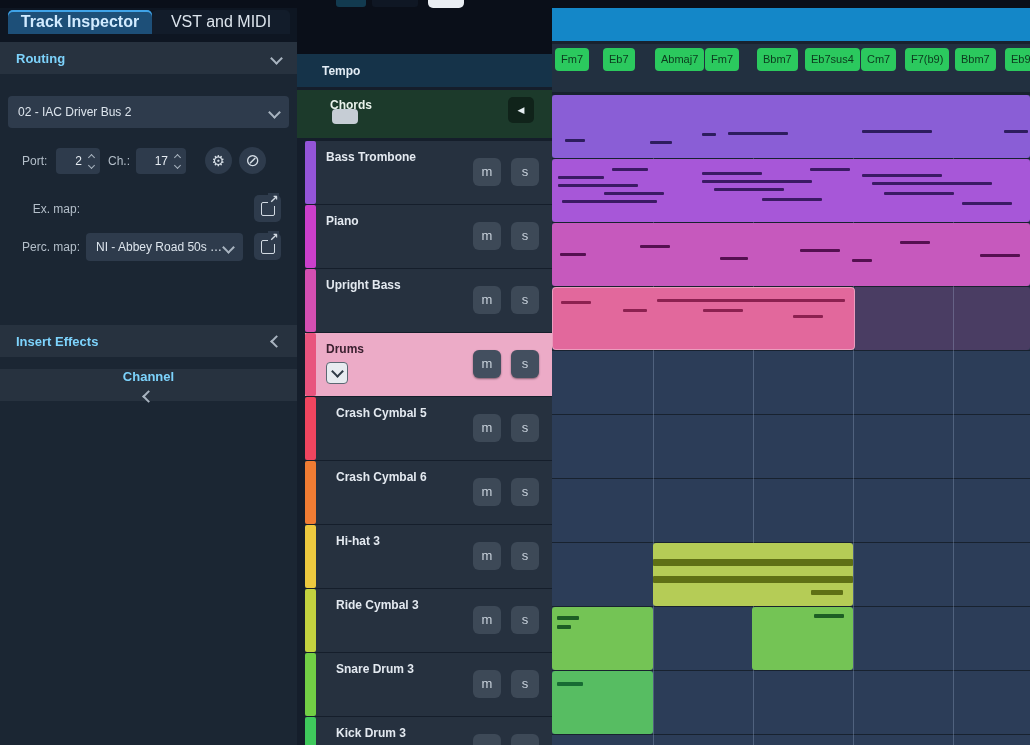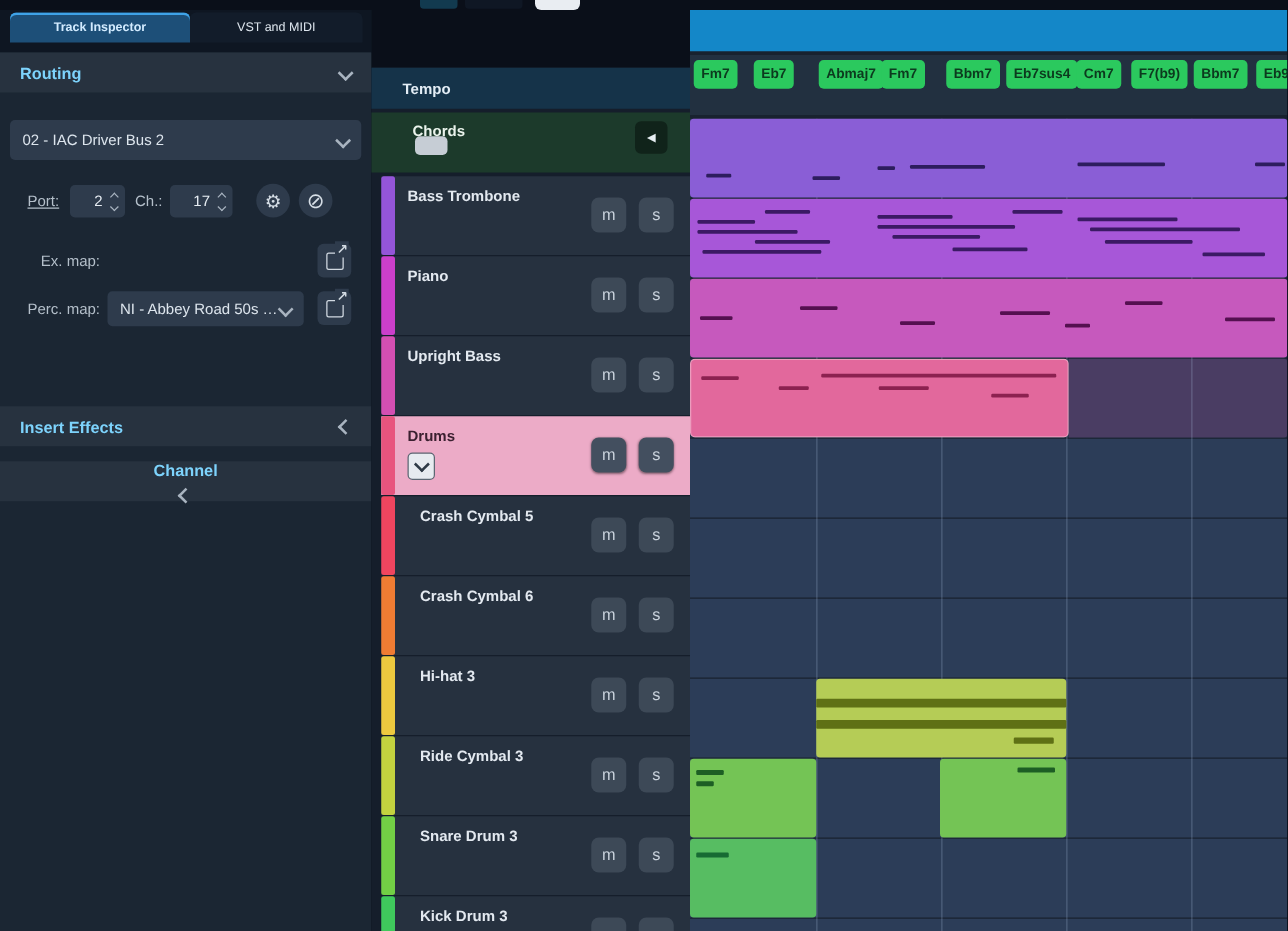--- a/index.html
+++ b/index.html
@@ -6,21 +6,21 @@
   body{background:#0a0f19;font-family:"Liberation Sans","DejaVu Sans",sans-serif;}
   .screen{position:relative;width:1030px;height:745px;overflow:hidden;background:#0a0f19;}
 
   
   .topbar{position:absolute;left:0;top:0;width:1030px;height:8px;background:#0a0f19;}
   .tb-frag{position:absolute;top:0;height:7px;border-radius:0 0 3px 3px;}
 
   
   .inspector{position:absolute;left:0;top:8px;width:297px;height:737px;background:#1b2633;}
   .insp-top{position:absolute;left:0;top:0;width:297px;height:34px;background:#0e1622;}
-  .tab{position:absolute;top:2px;height:24px;border-radius:5px 5px 0 0;font-size:10px;display:flex;align-items:center;justify-content:center;}
+  .tab{position:absolute;top:2px;height:24px;border-radius:5px 5px 0 0;font-size:16px;display:flex;align-items:center;justify-content:center;}
   .tab.active{left:8px;width:144px;background:#1d4f78;color:#d2ebff;box-shadow:inset 0 2px 0 #3fa3e8;font-weight:600;}
   .tab.idle{left:152px;width:138px;background:#121c2a;color:#dde5ed;}
   .sect{position:absolute;left:0;width:297px;height:32px;background:#27323f;display:flex;align-items:center;justify-content:space-between;padding:0 16px;box-sizing:border-box;font-size:13px;font-weight:600;color:#7dd3fc;}
   .dropdown{position:absolute;height:28px;background:#2e3b4c;border-radius:4px;display:flex;align-items:center;justify-content:space-between;padding:0 10px;box-sizing:border-box;font-size:12px;color:#dde5ed;white-space:nowrap;overflow:hidden;}
   .dropdown .dd-text{overflow:hidden;text-overflow:ellipsis;}
   .lbl{position:absolute;font-size:12px;color:#b4bfca;line-height:28px;}
   .lbl.right{text-align:right;}
   .spinner{position:absolute;height:26px;background:#2e3b4c;border-radius:4px;display:flex;align-items:center;justify-content:flex-end;padding:0 4px 0 6px;box-sizing:border-box;font-size:12px;color:#e6ecf2;gap:5px;}
   .spin-arrows{display:flex;flex-direction:column;gap:3px;align-items:center;padding:0 2px;}
   .icon-round{position:absolute;width:27px;height:27px;border-radius:50%;background:#2e3b4c;display:flex;align-items:center;justify-content:center;color:#d6dee6;font-size:15px;}
@@ -51,21 +51,21 @@
   .msbtn{position:absolute;top:17px;width:28px;height:28px;border-radius:6px;background:#3d4957;border:none;color:#c9d2dc;font-size:13px;line-height:28px;text-align:center;padding:0;font-family:inherit;}
   .msbtn.mm{left:168px;}
   .msbtn.ss{left:206px;}
   .trow.selected .msbtn{background:#434f5f;box-shadow:0 1px 2px rgba(0,0,0,.45);}
   .collapse-btn{position:absolute;left:21px;top:29px;width:22px;height:22px;border-radius:4px;background:#e7ebf0;border:1px solid #5c6773;box-sizing:border-box;display:flex;align-items:center;justify-content:center;padding-bottom:3px;}
 
   
   .timeline{position:absolute;left:552px;top:8px;width:478px;height:737px;background:#18222f;overflow:hidden;}
   .tempo-lane{position:absolute;left:0;top:0;width:478px;height:33px;}
   .chords-lane{position:absolute;left:0;top:36px;width:478px;height:48px;background:#223040;}
-  .chip{position:absolute;top:4px;height:23px;line-height:23px;border-radius:4px;padding:0 6px;font-size:11px;font-weight:700;color:#0c3a1e;white-space:nowrap;}
+  .chip{position:absolute;top:4px;height:23px;line-height:23px;border-radius:4px;padding:0 6px;font-size:11px;font-weight:400;color:#0c3a1e;white-space:nowrap;}
   .lane{position:absolute;left:0;width:478px;height:63px;background:#2c3d58;}
   .vline{position:absolute;top:87px;height:650px;width:1px;background:rgba(175,195,225,.28);z-index:2;}
   .region{position:absolute;height:63px;border-radius:3px;z-index:3;}
   .region.sel{border:1px solid rgba(255,255,255,.35);box-sizing:border-box;border-radius:4px;}
   .region.muted{z-index:1;border-radius:0 3px 3px 0;}
   .note{position:absolute;height:3px;border-radius:1px;}
   .note.bt{background:#2d1d5e;}
   .note.pn{background:#3b1a64;}
   .note.ub{background:#541050;}
   .note.dr{background:#8c2150;}
@@ -92,21 +92,21 @@
     <div class="sect" style="top:34px;">
       <span>Routing</span>
       <i class="chev"></i>
     </div>
 
     <div class="dropdown" style="left:8px;top:88px;width:281px;height:32px;">
       <span class="dd-text">02 - IAC Driver Bus 2</span>
       <i class="chev"></i>
     </div>
 
-    <span class="lbl" style="left:22px;top:139px;text-decoration:underline;">Port:</span>
+    <span class="lbl" style="left:22px;top:139px;">Port:</span>
     <div class="spinner" style="left:56px;top:140px;width:44px;">
       <span>2</span>
       <span class="spin-arrows">
         <i class="chev tiny up"></i>
         <i class="chev tiny"></i>
       </span>
     </div>
     <span class="lbl" style="left:108px;top:139px;">Ch.:</span>
     <div class="spinner" style="left:136px;top:140px;width:50px;">
       <span>17</span>

